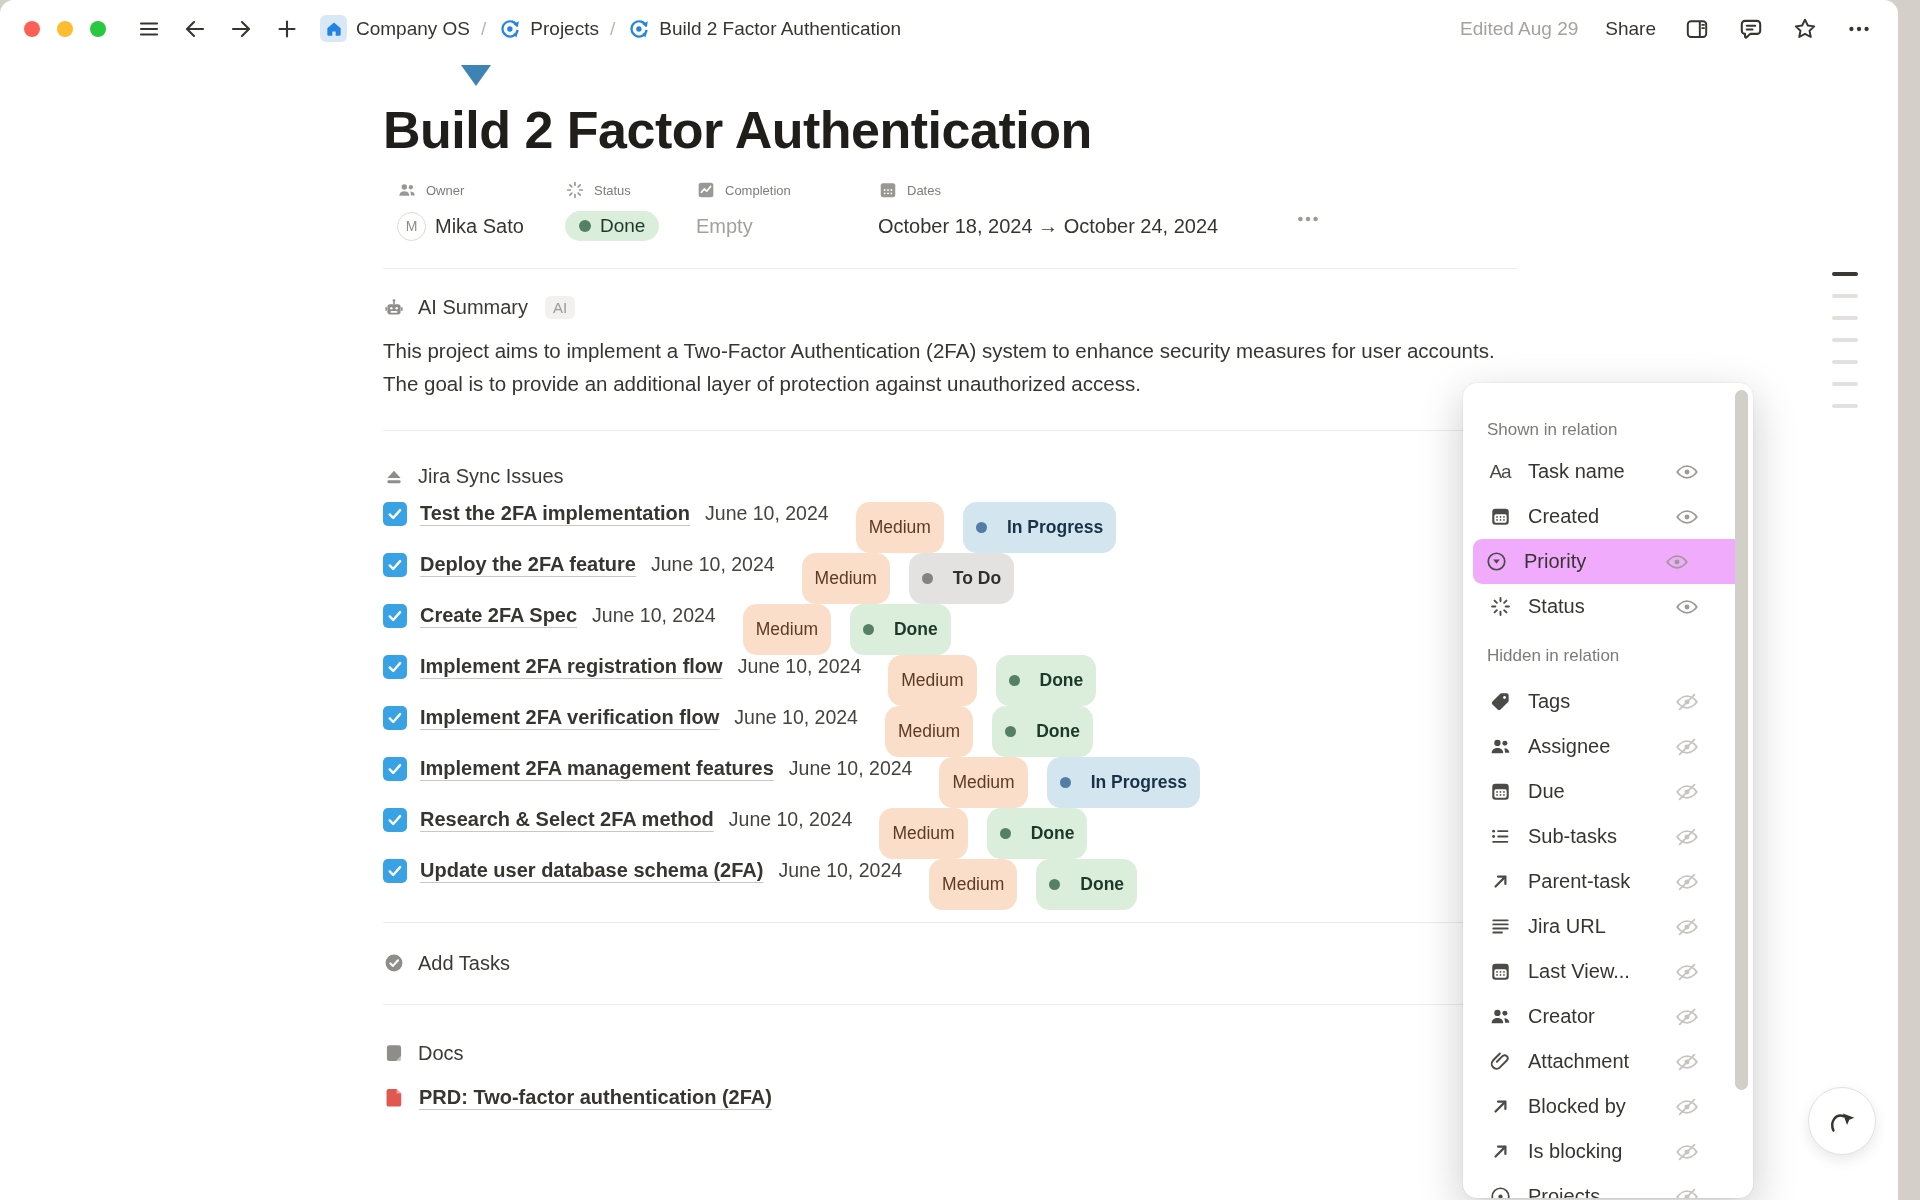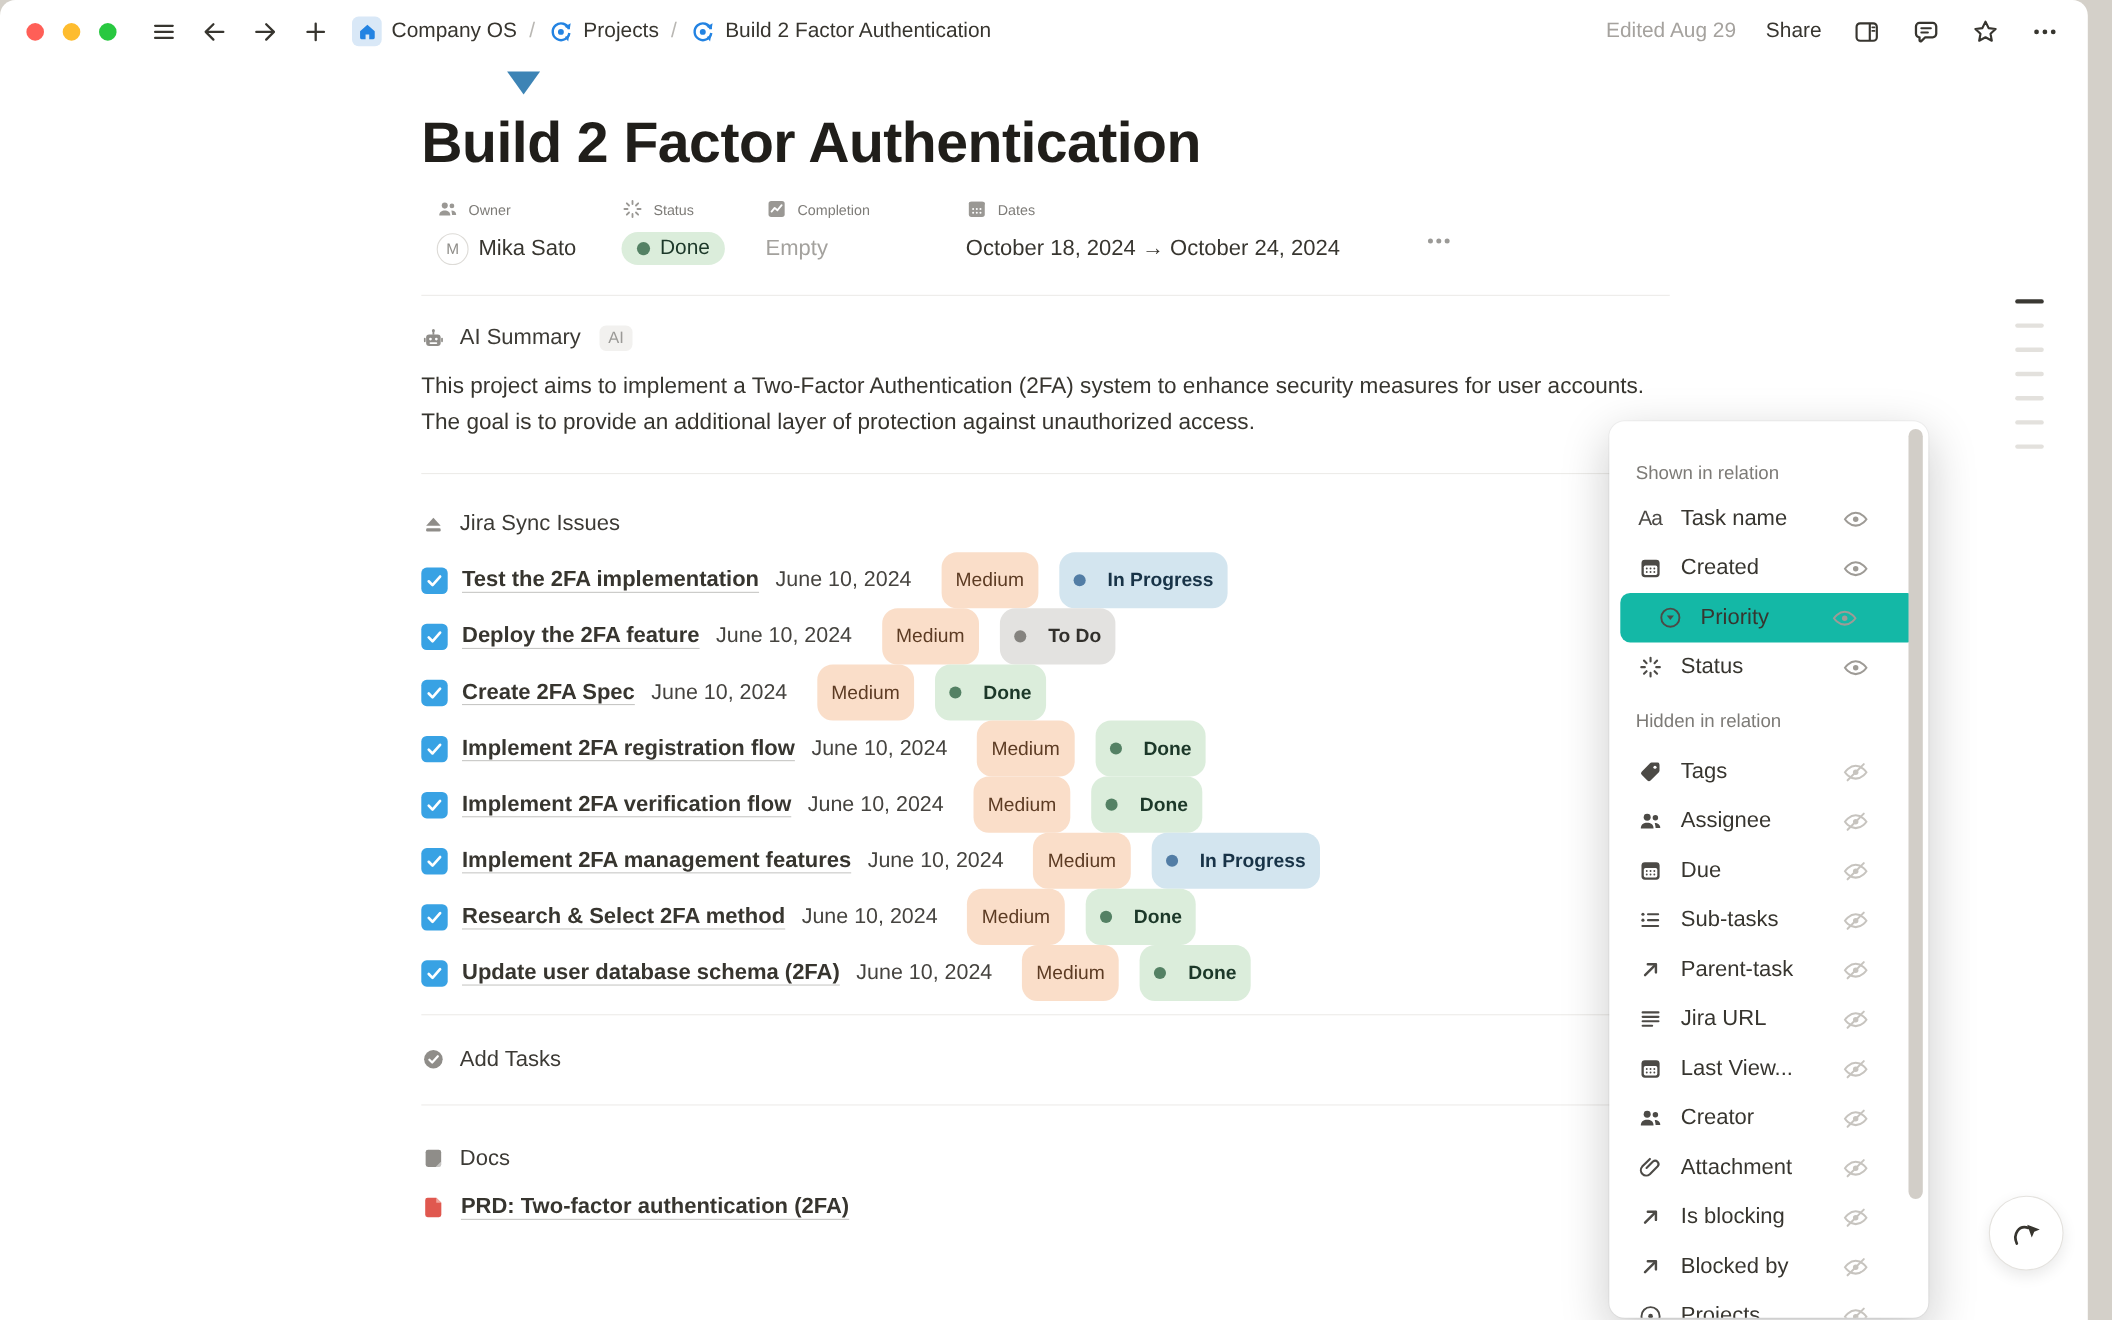--- a/index.html
+++ b/index.html
@@ -38,21 +38,21 @@
   .avatar{width:27px;height:27px;border-radius:50%;border:1px solid #dddbd7;background:#fff;color:#8f8d89;
     font-size:14px;display:flex;align-items:center;justify-content:center;margin-right:9px;}
   .empty{color:#a3a19d;}
   .more-dots{position:absolute;left:908px;top:26px;width:34px;height:26px;display:flex;align-items:center;justify-content:center;}
   .divider{height:1px;background:#edece9;}
   .sec-head{display:flex;align-items:center;gap:13px;font-size:20px;color:#3c3a35;}
   .sec-head svg{width:22px;height:22px;}
   .ai-badge{background:#f2f1ef;color:#9b9a97;font-size:15px;border-radius:6px;padding:3px 8px;margin-left:4px;}
   .summary{margin-top:15px;font-size:20.5px;line-height:33px;color:#37352f;width:1135px;}
   
-  .task-row{height:51px;display:flex;align-items:center;}
+  .task-row{height:51px;display:flex;}
   .checkbox{width:24px;height:24px;border-radius:5px;background:#38a2e4;display:flex;align-items:center;justify-content:center;margin-right:13px;flex:0 0 auto;}
   .checkbox svg{width:18px;height:18px;}
   .task-title{font-size:20px;font-weight:700;color:#37352f;text-decoration:underline;
     text-decoration-color:rgba(55,53,47,.28);text-underline-offset:5px;text-decoration-thickness:1px;}
   .task-date{font-size:19.5px;color:#45433f;margin-left:15px;}
   .pill{height:27px;border-radius:14px;display:inline-flex;align-items:center;padding:12px 13px;font-size:17.5px;white-space:nowrap;}
   .pill-priority{margin-left:27px;background:#fadec9;color:#5c3b23;}
   .pill-status{margin-left:19px;gap:20px;font-weight:bold;}
   .pill .dot{width:11px;height:11px;border-radius:50%;display:inline-block;}
   .st-done{background:#dbeddb;color:#1c3829;}   .st-done .dot{background:#548164;}
@@ -67,21 +67,21 @@
   
   .toc{position:absolute;left:1832px;top:272px;display:flex;flex-direction:column;gap:18px;}
   .toc i{display:block;width:26px;height:4px;border-radius:2px;background:#e3e1dd;}
   .toc i.active{background:#3a3833;}
   
   .popup{position:absolute;left:1463px;top:383px;width:290px;height:797px;background:#fff;border-radius:14px;
     box-shadow:0 0 0 1px rgba(15,15,15,.04),0 14px 44px rgba(15,15,15,.22);padding-top:18px;overflow:hidden;z-index:30;}
   .pp-head{font-size:17px;color:#7d7b77;margin:16px 0 6px 24px;height:26px;line-height:26px;}
   .pp-head.second{margin-top:14px;margin-bottom:10px;}
   .prop-row{height:45px;display:flex;align-items:center;padding:0 0 0 24px;}
-  .prop-row.highlighted{background:#14b8a6;border-radius:9px;margin:0 10px;padding-left:32px;justify-content:flex-end;}
+  .prop-row.highlighted{background:#f0abfc;border-radius:9px;margin:0 10px;padding-left:10px;justify-content:flex-end;}
   .picon{width:26px;height:26px;display:flex;align-items:center;justify-content:center;flex:0 0 auto;}
   .picon svg{width:23px;height:23px;}
   .aa{font-size:19px;color:#4c4a46;font-weight:500;letter-spacing:-1px;}
   .plabel{font-size:20px;color:#37352f;margin-left:15px;white-space:nowrap;}
   .eye{margin-left:auto;margin-right:52px;width:28px;height:28px;display:flex;align-items:center;justify-content:center;flex:0 0 auto;}
   .eye svg{width:26px;height:26px;}
   .pp-scroll{position:absolute;right:5px;top:7px;width:13px;height:700px;border-radius:7px;background:#d2cec8;}
   
   .ai-btn{position:absolute;left:1808px;top:1087px;width:66px;height:66px;border-radius:50%;background:#fff;
     border:1px solid #e4e2de;box-shadow:0 5px 14px rgba(0,0,0,.09);display:flex;align-items:center;justify-content:center;z-index:40;}
@@ -733,39 +733,39 @@
       </div>
       <div class="prop-row">
         <span class="picon">
           <svg viewBox="0 0 24 24">
             <g stroke="#4c4a46" stroke-width="2.3" fill="none" stroke-linecap="round" stroke-linejoin="round">
               <path d="M6.8 17.2L16.8 7.2"></path>
               <path d="M9.4 6.9h7.7v7.7"></path>
             </g>
           </svg>
         </span>
-        <span class="plabel">Is blocking</span>
+        <span class="plabel">Blocked by</span>
         <span class="eye">
           <svg viewBox="0 0 24 24">
             <path d="M3 12s3.6-5.4 9-5.4S21 12 21 12s-3.6 5.4-9 5.4S3 12 3 12z" fill="none" stroke="#c7c4bf" stroke-width="1.7"></path>
             <circle cx="12" cy="12" r="2.3" fill="#c7c4bf"></circle>
             <line x1="5.2" y1="18.8" x2="18.8" y2="5.2" stroke="#c7c4bf" stroke-width="1.7" stroke-linecap="round"></line>
           </svg>
         </span>
       </div>
       <div class="prop-row">
         <span class="picon">
           <svg viewBox="0 0 24 24">
             <g stroke="#4c4a46" stroke-width="2.3" fill="none" stroke-linecap="round" stroke-linejoin="round">
               <path d="M6.8 17.2L16.8 7.2"></path>
               <path d="M9.4 6.9h7.7v7.7"></path>
             </g>
           </svg>
         </span>
-        <span class="plabel">Blocked by</span>
+        <span class="plabel">Is blocking</span>
         <span class="eye">
           <svg viewBox="0 0 24 24">
             <path d="M3 12s3.6-5.4 9-5.4S21 12 21 12s-3.6 5.4-9 5.4S3 12 3 12z" fill="none" stroke="#c7c4bf" stroke-width="1.7"></path>
             <circle cx="12" cy="12" r="2.3" fill="#c7c4bf"></circle>
             <line x1="5.2" y1="18.8" x2="18.8" y2="5.2" stroke="#c7c4bf" stroke-width="1.7" stroke-linecap="round"></line>
           </svg>
         </span>
       </div>
       <div class="prop-row">
         <span class="picon">

